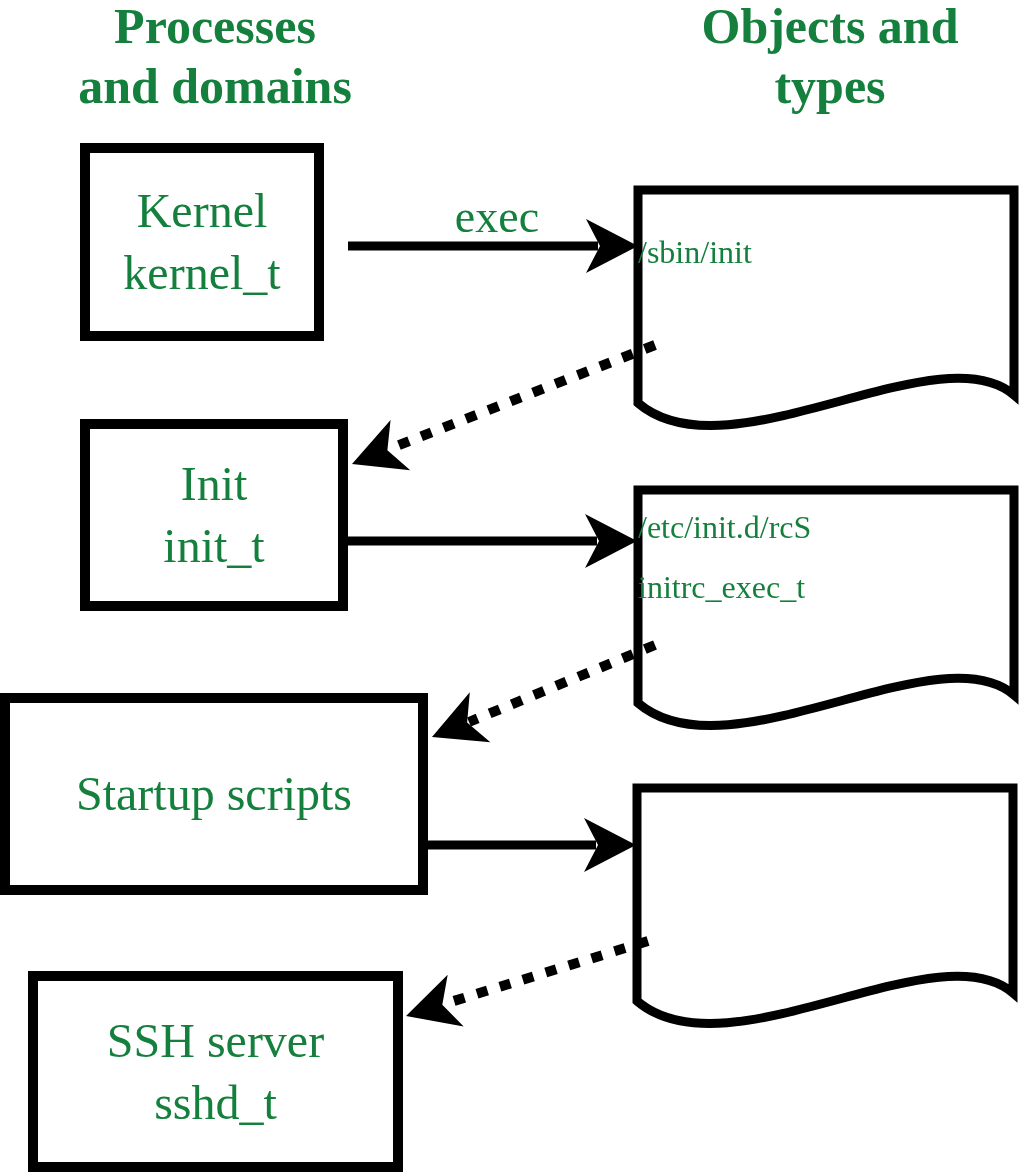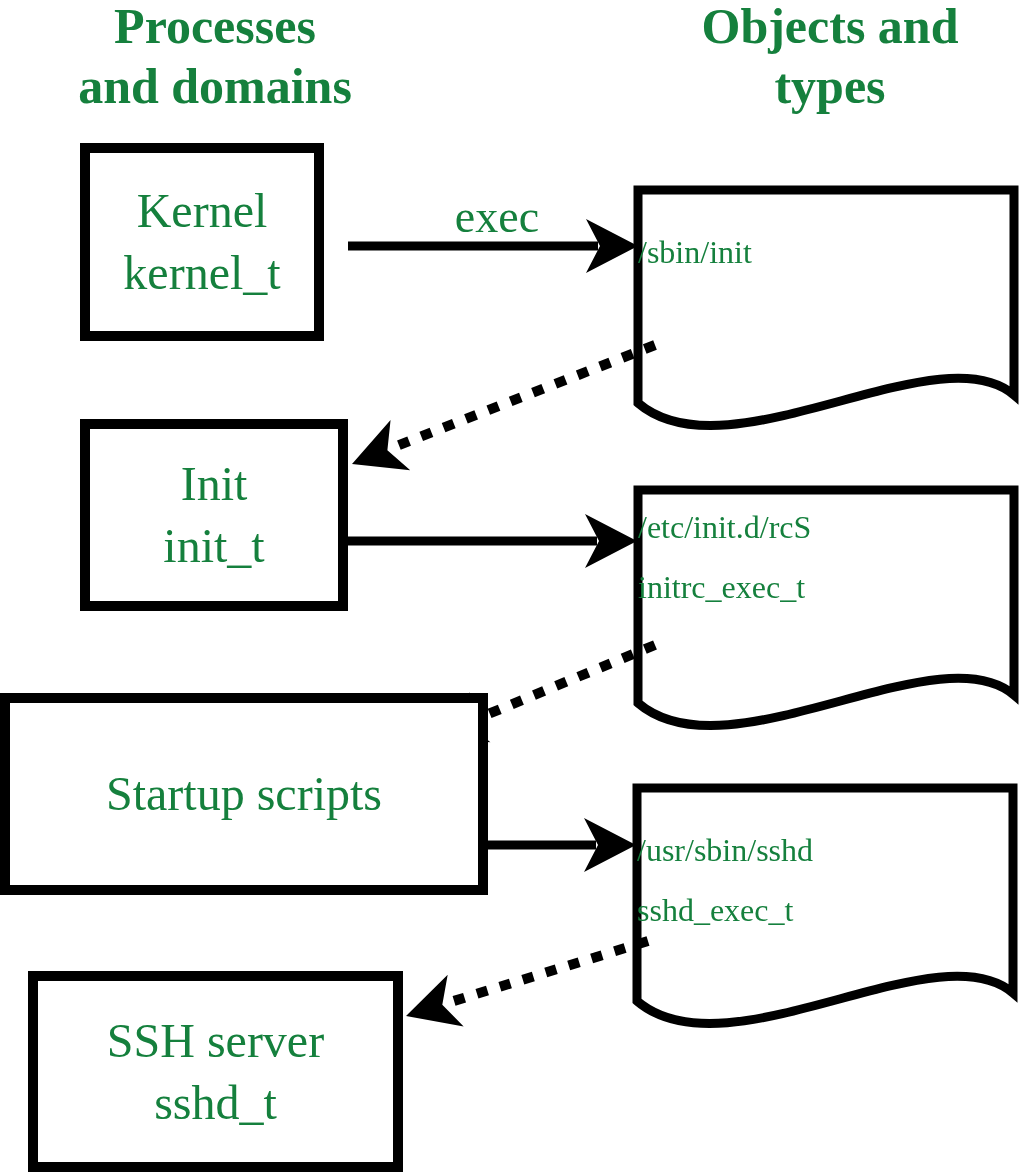--- a/index.html
+++ b/index.html
@@ -122,38 +122,34 @@
   <div class="pbox" style="left:80px; top:143px; width:244px; height:198px;">
     <div>Kernel</div>
     <div>kernel_t</div>
   </div>
 
   <div class="pbox" style="left:80px; top:419px; width:268px; height:192px;">
     <div>Init</div>
     <div>init_t</div>
   </div>
 
-  <div class="pbox" style="left:0px; top:693px; width:488px; height:202px;">
+  <div class="pbox" style="left:0px; top:693px; width:428px; height:202px;">
     <div>Startup scripts</div>
   </div>
 
   <div class="pbox" style="left:28px; top:971px; width:375px; height:201px;align-items:center;">
     <div>SSH server</div>
     <div>sshd_t</div>
   </div>
 
   <div class="doclabel" style="left:638px; top:222px; width:376px;">
     <div>/sbin/init</div>
   </div>
 
   <div class="doclabel" style="left:638px; top:497px; width:376px;">
     <div>/etc/init.d/rcS</div>
     <div>initrc_exec_t</div>
   </div>
 
-  <div class="doclabel" style="left:637px; top:820px; width:376px;">
-    <div>/usr/sbin/sshd</div>
-    <div>sshd_exec_t</div>
-  </div>
 
   <div class="edgelabel" style="left:397px; top:174px; width:200px;">exec</div>
 
 </div>
 
 </body></html>

